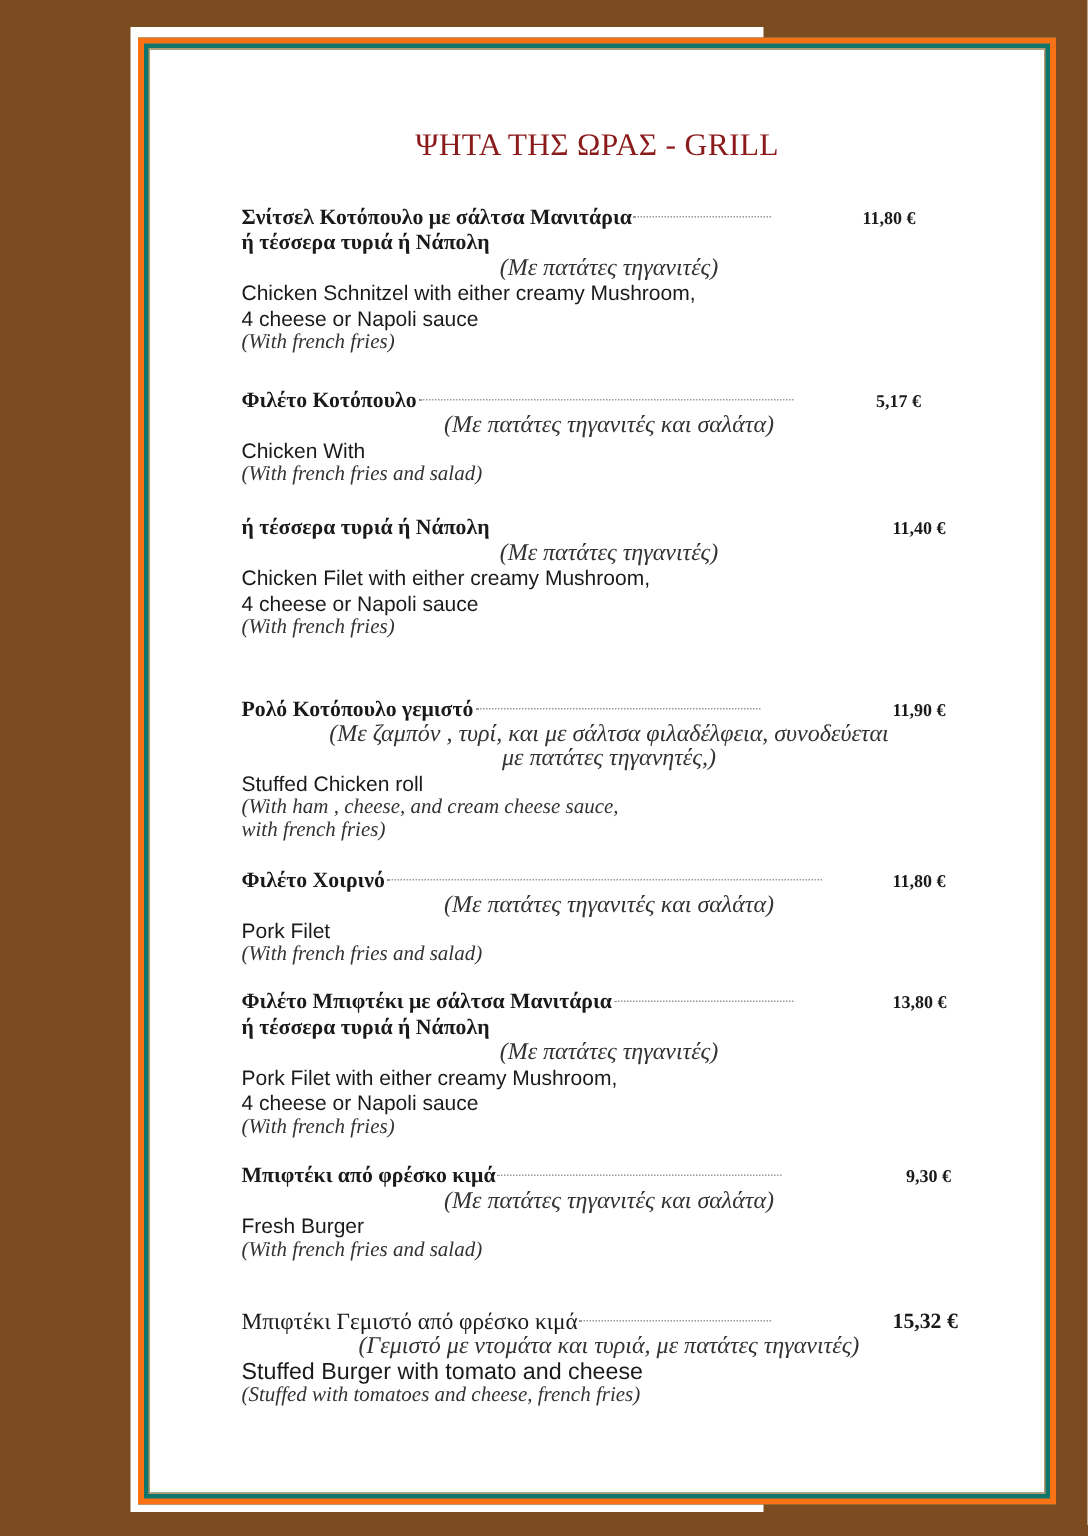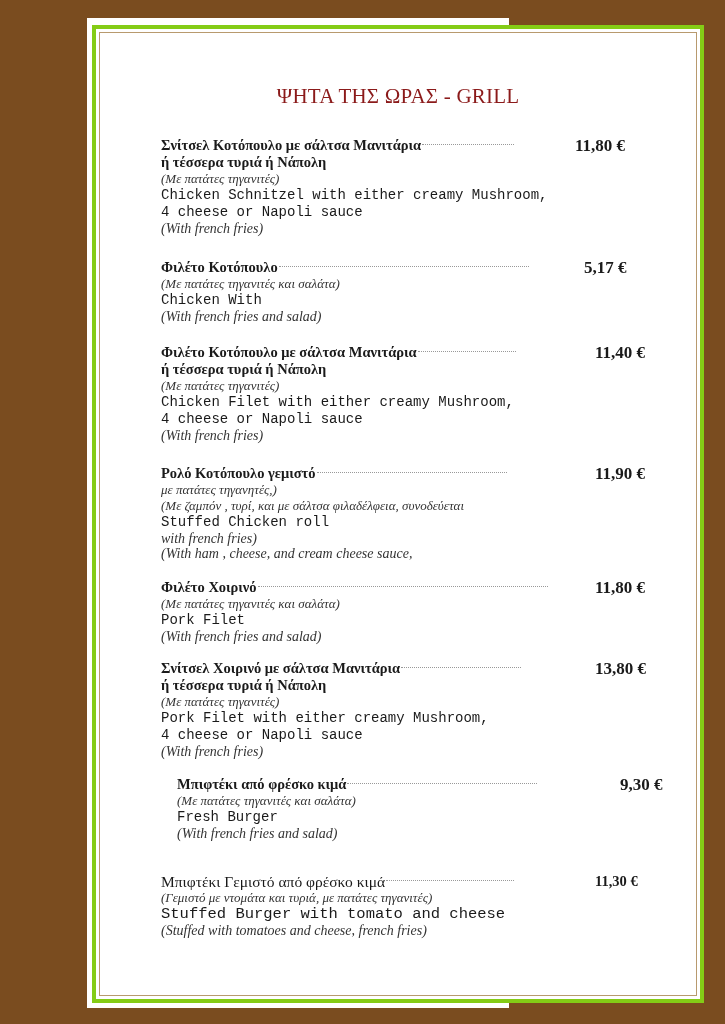--- a/index.html
+++ b/index.html
@@ -13,22 +13,22 @@
     .page-outer {
       position: absolute;
       left: 87px; top: 18px;
       width: 422px;
       right: 17px; bottom: 16px;
       background: #ffffff;
     }
     .page-frame {
       position: absolute;
       left: 92px; top: 25px; right: 21px; bottom: 21px;
-      border: 4px solid #84cc16;
-      background: #ffffff;
+      border: 4px solid #f97316;
+      background: #0f766e;
       box-sizing: border-box;
     }
     .page-inner {
       position: absolute;
       left: 4px; top: 4px; right: 4px; bottom: 4px;
       background: #ffffff;
       outline: 1px solid #b89a6e;
     }
     .title {
       position: absolute;
@@ -62,33 +62,34 @@
       height: 1px;
       margin-left: 1px;
       position: relative;
       top: -2px;
     }
     .price {
       position: absolute;
       top: 0;
       font-family: "Liberation Serif", serif;
       font-weight: bold;
-      font-size: 17px;
+      font-size: 12px;
       color: #1a1a1a;
       white-space: nowrap;
     }
     .gr-sub {
       font-family: "Liberation Serif", serif;
       font-style: italic;
-      font-size: 13px;
+      font-size: 16px;
       color: #333;
       line-height: 16px;
+      text-align: center;
     }
     .en {
-      font-family: Liberation Mono, monospace;
+      font-family: Liberation Sans, sans-serif;
       font-size: 14px;
       color: #1a1a1a;
       line-height: 17px;
     }
     .en-sub {
       font-family: "Liberation Serif", serif;
       font-style: italic;
       font-size: 14px;
       color: #333;
       line-height: 15px;
@@ -126,96 +127,92 @@
           </div>
         <span class="price" style="left:423px">5,17 €</span>
       </div>
       <div class="gr-sub">(Με πατάτες τηγανιτές και σαλάτα)</div>
       <div class="en">Chicken With</div>
       <div class="en-sub">(With french fries and salad)</div>
     </div>
 
     <div class="item" style="top:311px;">
       <div class="name-row">
-        <div class="name-line">
-            <span>Φιλέτο Κοτόπουλο με σάλτσα Μανιτάρια</span>
-            <span class="dots" style="width:98px"></span>
-          </div>
         <div>ή τέσσερα τυριά ή Νάπολη</div>
         <span class="price" style="left:434px">11,40 €</span>
       </div>
       <div class="gr-sub">(Με πατάτες τηγανιτές)</div>
       <div class="en">Chicken Filet with either creamy Mushroom,</div>
       <div class="en">4 cheese or Napoli sauce</div>
       <div class="en-sub">(With french fries)</div>
     </div>
 
     <div class="item" style="top:432px;">
       <div class="name-row">
         <div class="name-line">
             <span>Ρολό Κοτόπουλο γεμιστό</span>
             <span class="dots" style="width:190px"></span>
           </div>
         <span class="price" style="left:434px">11,90 €</span>
       </div>
+      <div class="gr-sub">(Με ζαμπόν , τυρί, και με σάλτσα φιλαδέλφεια, συνοδεύεται</div>
       <div class="gr-sub">με πατάτες τηγανητές,)</div>
-      <div class="gr-sub">(Με ζαμπόν , τυρί, και με σάλτσα φιλαδέλφεια, συνοδεύεται</div>
       <div class="en">Stuffed Chicken roll</div>
+      <div class="en-sub">(With ham , cheese, and cream cheese sauce,</div>
       <div class="en-sub">with french fries)</div>
-      <div class="en-sub">(With ham , cheese, and cream cheese sauce,</div>
     </div>
 
     <div class="item" style="top:546px;">
       <div class="name-row">
         <div class="name-line">
             <span>Φιλέτο Χοιρινό</span>
             <span class="dots" style="width:290px"></span>
           </div>
         <span class="price" style="left:434px">11,80 €</span>
       </div>
       <div class="gr-sub">(Με πατάτες τηγανιτές και σαλάτα)</div>
       <div class="en">Pork Filet</div>
       <div class="en-sub">(With french fries and salad)</div>
     </div>
 
     <div class="item" style="top:627px;">
       <div class="name-row">
         <div class="name-line">
-            <span>Σνίτσελ Χοιρινό με σάλτσα Μανιτάρια</span>
+            <span>Φιλέτο Μπιφτέκι με σάλτσα Μανιτάρια</span>
             <span class="dots" style="width:120px"></span>
           </div>
         <div>ή τέσσερα τυριά ή Νάπολη</div>
         <span class="price" style="left:434px">13,80 €</span>
       </div>
       <div class="gr-sub">(Με πατάτες τηγανιτές)</div>
       <div class="en">Pork Filet with either creamy Mushroom,</div>
       <div class="en">4 cheese or Napoli sauce</div>
       <div class="en-sub">(With french fries)</div>
     </div>
 
-    <div class="item" style="top:743px;margin-left:16px;">
+    <div class="item" style="top:743px;">
       <div class="name-row">
         <div class="name-line">
             <span>Μπιφτέκι από φρέσκο κιμά</span>
             <span class="dots" style="width:190px"></span>
           </div>
         <span class="price" style="left:443px">9,30 €</span>
       </div>
       <div class="gr-sub">(Με πατάτες τηγανιτές και σαλάτα)</div>
       <div class="en">Fresh Burger</div>
       <div class="en-sub">(With french fries and salad)</div>
     </div>
 
     <div class="item" style="top:840px;">
       <div class="name-row" style="font-weight:normal;font-size:15.5px;">
         <div class="name-line">
             <span>Μπιφτέκι Γεμιστό από φρέσκο κιμά</span>
             <span class="dots" style="width:128px"></span>
           </div>
-        <span class="price" style="left:434px;font-size:14.5px;">11,30 €</span>
+        <span class="price" style="left:434px;font-size:14.5px;">15,32 €</span>
       </div>
       <div class="gr-sub">(Γεμιστό με ντομάτα και τυριά, με πατάτες τηγανιτές)</div>
       <div class="en" style="font-size:15.5px;">Stuffed Burger with tomato and cheese</div>
       <div class="en-sub">(Stuffed with tomatoes and cheese, french fries)</div>
     </div>
 
   </div>
 </div>
 
 </body></html>

